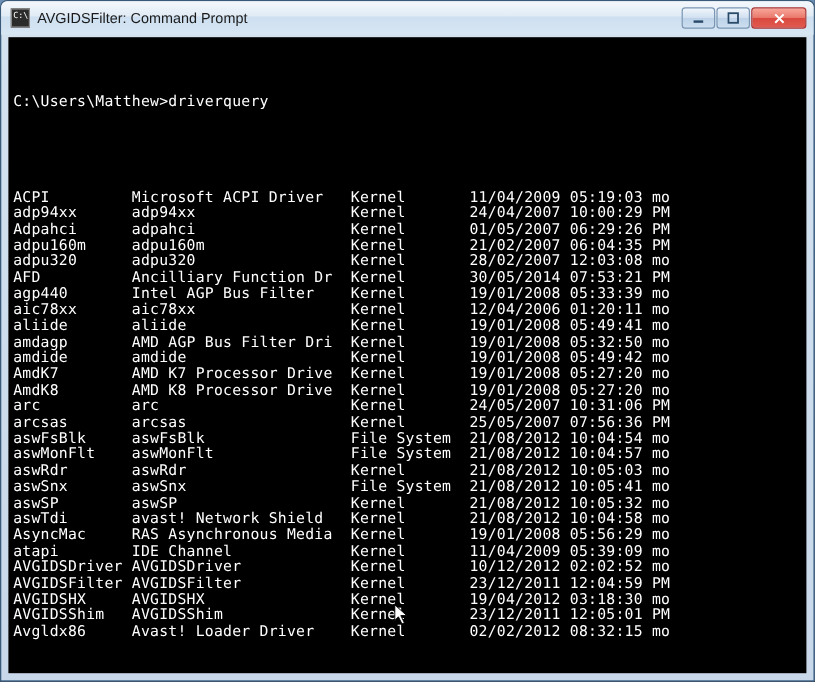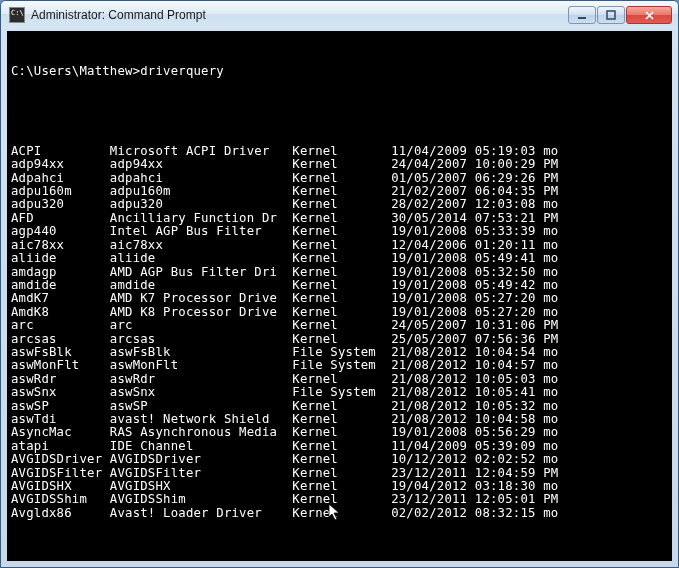--- a/index.html
+++ b/index.html
@@ -74,21 +74,21 @@
   .win-btn svg { width: 11px; height: 11px; }
   .console {
     flex: 1;
     margin: 6px;
     margin-top: 2px;
     background: #000;
     font-family: "Lucida Console", "Consolas", monospace;
     font-size: 12.3px;
     line-height: 13.4px;
     color: #fff;
-    padding: 7px 4px;
+    padding: 20px 4px;
     overflow: hidden;
     letter-spacing: 0.2px;
     white-space: pre;
     position: relative;
   }
   .row { white-space: pre; }
   .hdr { margin-top: 13px; }
   .gap { height: 13px; }
   .cursor-arrow {
     position: absolute;
@@ -96,21 +96,21 @@
     top: 472px;
     pointer-events: none;
   }
 </style>
 </head>
 <body>
 
 <div class="window">
   <div class="titlebar">
     <div class="app-icon"></div>
-    <div class="title-text">Administrator: Command Prompt</div>
+    <div class="title-text">AVGIDSFilter: Command Prompt</div>
     <div class="win-buttons">
       <div class="win-btn">
         <svg viewBox="0 0 11 11">
             <rect x="1" y="7" width="8" height="2" fill="currentColor"></rect>
           </svg>
       </div>
       <div class="win-btn">
         <svg viewBox="0 0 11 11">
             <rect x="1" y="1" width="8" height="8" fill="none" stroke="currentColor" stroke-width="1.5"></rect>
           </svg>

